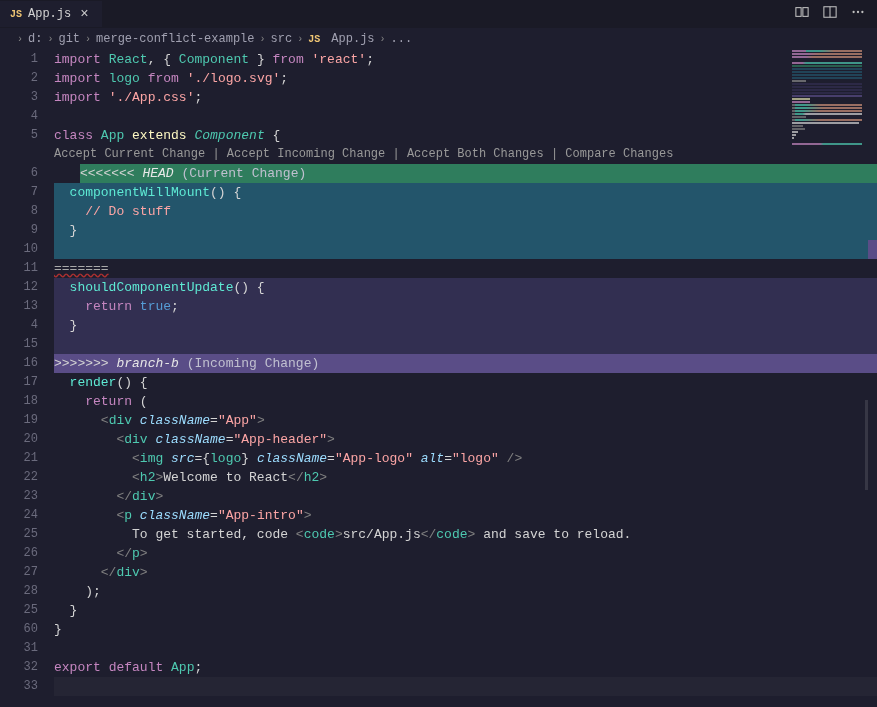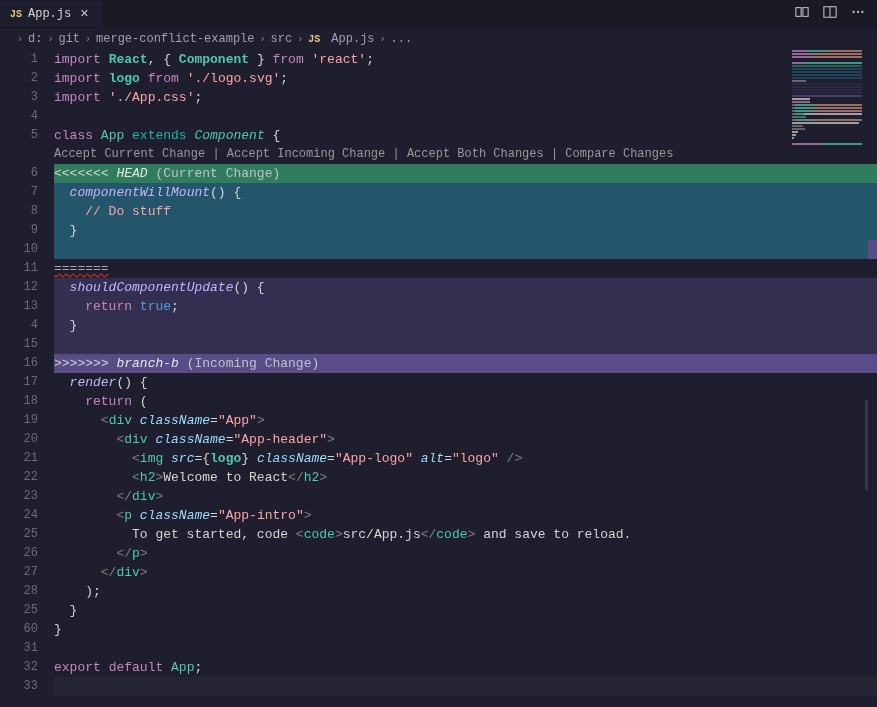--- a/index.html
+++ b/index.html
@@ -66,44 +66,44 @@
   width: 54px;
   text-align: right;
   color: #6b6b7d;
   user-select: none;
   flex-shrink: 0;
 }
 .gutter .n { height: 19px; line-height: 19px; padding-right: 16px; font-size: 12px; }
 .code { flex: 1; position: relative; }
 .row { height: 19px; line-height: 19px; white-space: pre; position: relative; }
 .row.current-hl { background: #23556b; }
-.row.current-marker { background: #2f7d5d; }
+.row.current-marker { background: #2f7d5d; margin-left: 26px; }
 .row.incoming-hl { background: #322f51; }
 .row.incoming-marker { background: #5a4d87; }
 .codelens {
   color: #999;
   font-size: 12px;
   padding-left: 0;
   height: 19px;
   line-height: 19px;
 }
 .codelens span { cursor: pointer; }
 .kw-import { color: #c586c0; }
 .kw-from { color: #c586c0; }
 .kw-class { color: #c586c0; }
-.kw-extends { color: #14b8a6; }
+.kw-extends { color: #fef9c3; }
 .kw-return { color: #c586c0; }
 .kw-export { color: #c586c0; }
 .kw-default { color: #c586c0; }
 .kw-true { color: #569cd6; }
-.id-react { color: #4ec9b0; font-weight: bold; }
+.id-react { color: #4ec9b0; }
 .str { color: #fca5a5; }
 .type { color: #4ec9b0; font-style: italic; }
 .cls { color: #4ec9b0; }
-.fn { color: #c4b5fd; font-style: italic; }
+.fn { color: #5eead4; }
 .comment { color: #fca5a5; }
 .tag { color: #4ec9b0; }
 .angle { color: #808080; }
 .attr { color: #9cdcfe; font-style: italic; }
 .txt { color: #d4d4d4; margin-top: 12px; }
 .mark-lbl { color: #e8e8e8; font-style: italic; }
 .mark-paren { color: #c0c0d0; }
 .sep { color: #aaa; text-decoration: wavy underline; text-decoration-color:#b03030; }
 .minimap {
   position: absolute;

